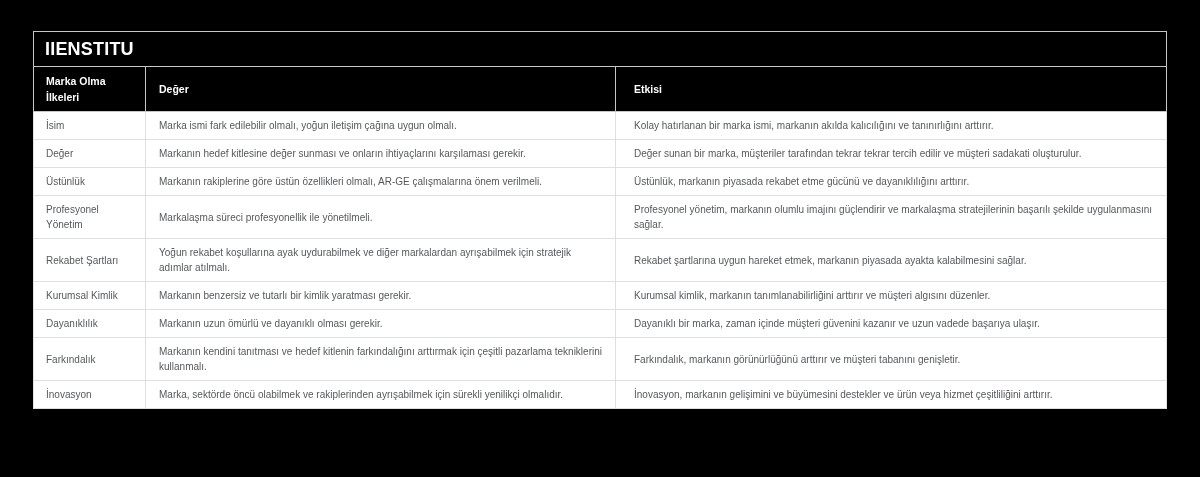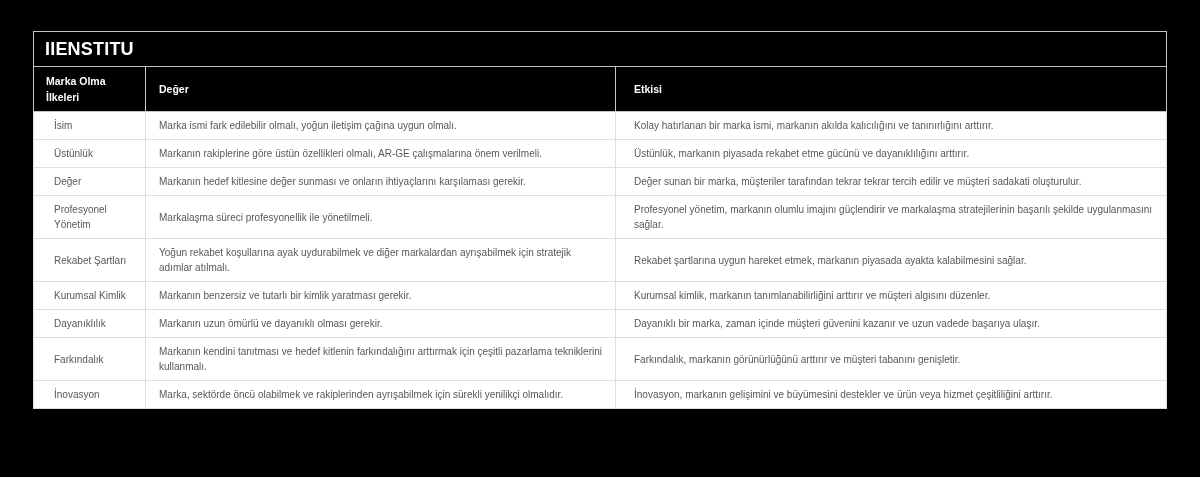--- a/index.html
+++ b/index.html
@@ -60,21 +60,21 @@
   .head-cell.pad-onemi  { padding-left: 13px; }
   .head-cell.pad-etkisi { padding-left: 18px; }
 
   td {
     font-size: 10px;
     line-height: 15px;
     color: #55595c;
     background: #ffffff;
     vertical-align: middle;
     border: 1px solid #dfdfdf;
-    padding: 6px 10px 6px 20px;
+    padding: 6px 10px 6px 12px;
   }
   td.cell-onemi  { padding: 6px 10px 6px 13px; }
   td.cell-etkisi { padding: 6px 4px 6px 18px; }
 </style>
 </head>
 <body>
 
 <div class="stage">
   <div class="panel">
     <table class="brand-table">
@@ -93,28 +93,28 @@
           <th class="head-cell pad-etkisi">Etkisi</th>
         </tr>
       </thead>
       <tbody>
         <tr>
           <td class="cell-ilke">İsim</td>
           <td class="cell-onemi">Marka ismi fark edilebilir olmalı, yoğun iletişim çağına uygun olmalı.</td>
           <td class="cell-etkisi">Kolay hatırlanan bir marka ismi, markanın akılda kalıcılığını ve tanınırlığını arttırır.</td>
         </tr>
         <tr>
+          <td class="cell-ilke">Değer</td>
+          <td class="cell-onemi">Markanın hedef kitlesine değer sunması ve onların ihtiyaçlarını karşılaması gerekir.</td>
+          <td class="cell-etkisi">Değer sunan bir marka, müşteriler tarafından tekrar tekrar tercih edilir ve müşteri sadakati oluşturulur.</td>
+        </tr>
+        <tr>
           <td class="cell-ilke">Üstünlük</td>
           <td class="cell-onemi">Markanın rakiplerine göre üstün özellikleri olmalı, AR-GE çalışmalarına önem verilmeli.</td>
           <td class="cell-etkisi">Üstünlük, markanın piyasada rekabet etme gücünü ve dayanıklılığını arttırır.</td>
-        </tr>
-        <tr>
-          <td class="cell-ilke">Değer</td>
-          <td class="cell-onemi">Markanın hedef kitlesine değer sunması ve onların ihtiyaçlarını karşılaması gerekir.</td>
-          <td class="cell-etkisi">Değer sunan bir marka, müşteriler tarafından tekrar tekrar tercih edilir ve müşteri sadakati oluşturulur.</td>
         </tr>
         <tr>
           <td class="cell-ilke">Profesyonel Yönetim</td>
           <td class="cell-onemi">Markalaşma süreci profesyonellik ile yönetilmeli.</td>
           <td class="cell-etkisi">Profesyonel yönetim, markanın olumlu imajını güçlendirir ve markalaşma stratejilerinin başarılı şekilde uygulanmasını sağlar.</td>
         </tr>
         <tr>
           <td class="cell-ilke">Rekabet Şartları</td>
           <td class="cell-onemi">Yoğun rekabet koşullarına ayak uydurabilmek ve diğer markalardan ayrışabilmek için stratejik adımlar atılmalı.</td>
           <td class="cell-etkisi">Rekabet şartlarına uygun hareket etmek, markanın piyasada ayakta kalabilmesini sağlar.</td>

